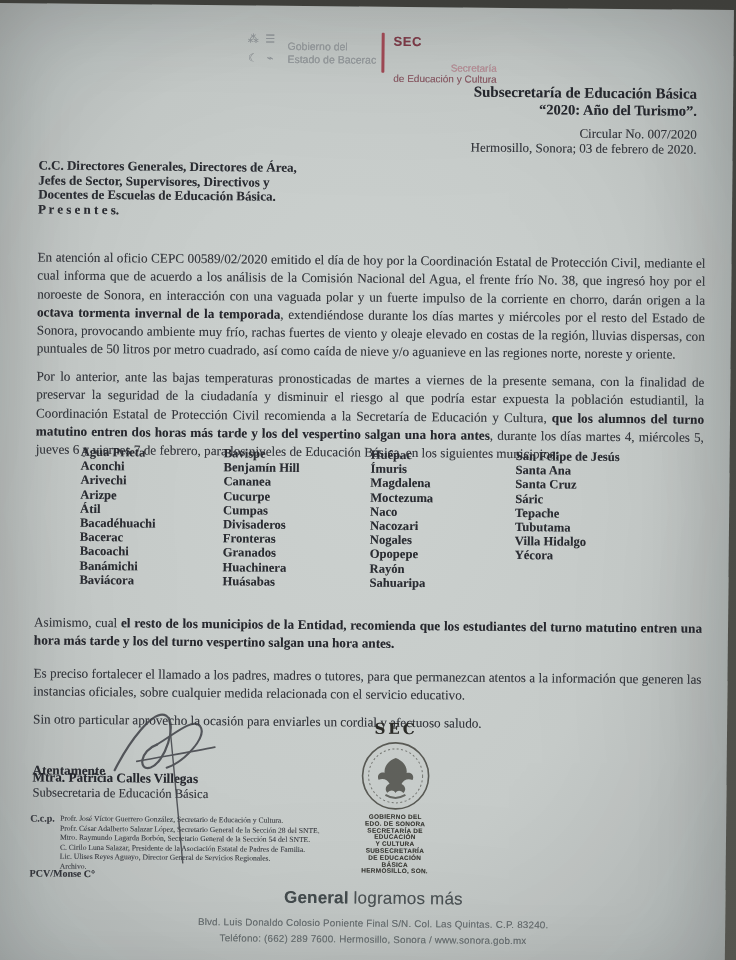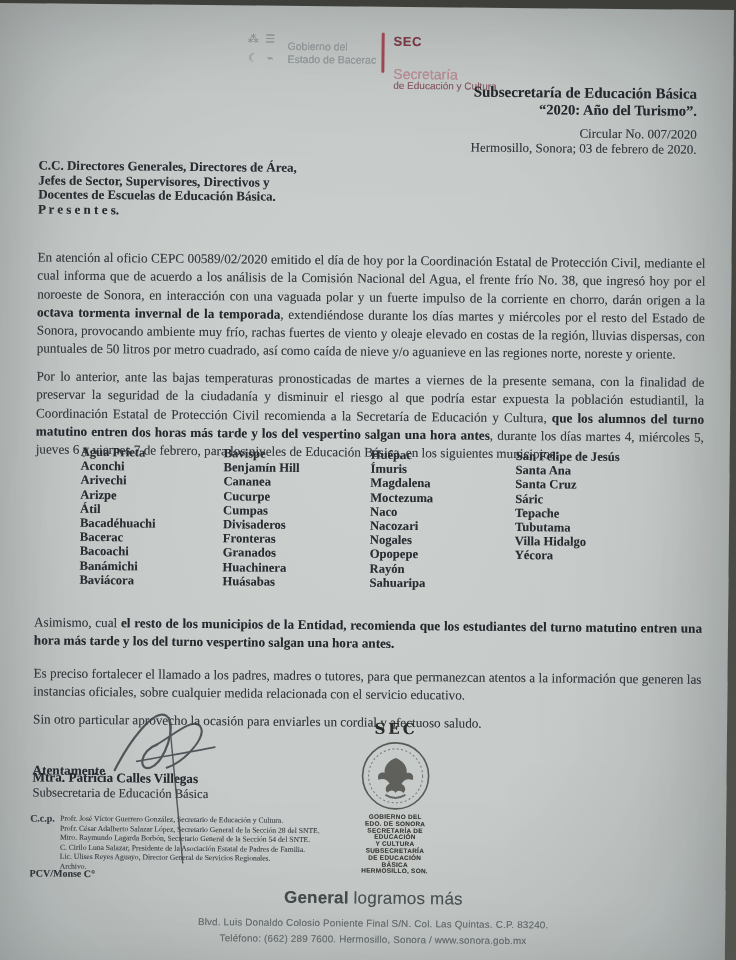--- a/index.html
+++ b/index.html
@@ -17,21 +17,21 @@
   }
   .paper *{text-shadow:0 0 .6px rgba(40,42,50,.35);}
   
   .logo-row{position:absolute;left:252px;top:26px;display:flex;align-items:flex-start;}
   .glyph-box{width:32px;height:36px;display:grid;grid-template-columns:1fr 1fr;gap:2px;margin-right:10px;opacity:.75;}
   .glyph-box span{font-size:11px;line-height:15px;color:#7d8288;text-align:center;font-family:"DejaVu Sans",sans-serif;}
   .gov-text{font-family:"Liberation Sans",sans-serif;font-size:10.5px;line-height:13px;color:#92979a;padding-top:8px;width:92px;}
   .sec-divider{width:3px;height:40px;background:#9c4752;margin:0 9px 0 2px;border-radius:1px;}
   .sec-block{font-family:"Liberation Sans",sans-serif;padding-top:1px;}
   .sec-acronym{font-size:13px;font-weight:bold;color:#7c3845;letter-spacing:.5px;}
-  .sec-l1{font-size:14px;color:#bf8a94;line-height:11px;margin-top:20px;}
+  .sec-l1{font-size:10px;color:#bf8a94;line-height:11px;margin-top:13px;text-align:right;}
   .sec-l2{font-size:10px;color:#8c5560;line-height:11px;}
   .head-right{position:absolute;right:36px;top:76px;text-align:right;}
   .office{font-size:15px;font-weight:bold;color:#26282e;line-height:17px;}
   .slogan{font-size:14.5px;font-weight:bold;color:#26282e;line-height:17px;}
   .circ{font-size:13px;margin-top:7px;line-height:15px;}
   .pdate{font-size:13px;line-height:15px;}
   
   .addressee{position:absolute;left:46px;top:155px;font-size:13px;font-weight:bold;color:#2a2c32;}
   .addressee div{line-height:14.6px;}
   

